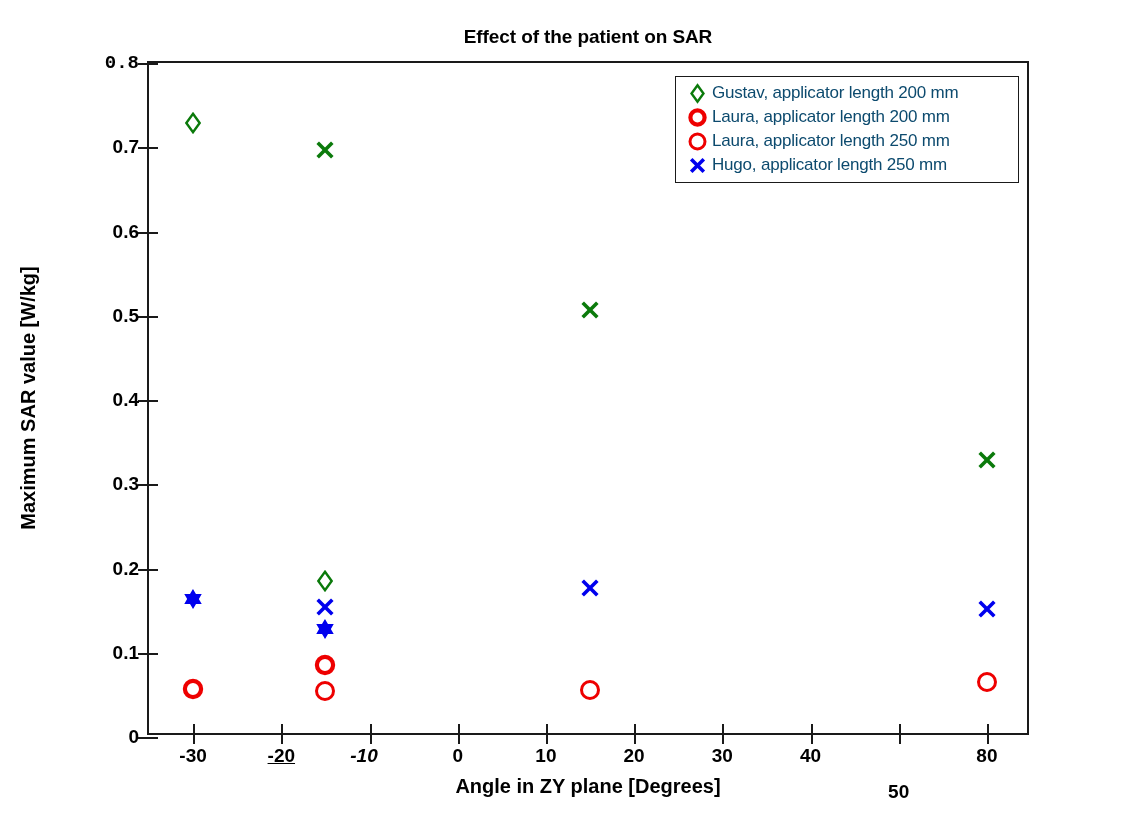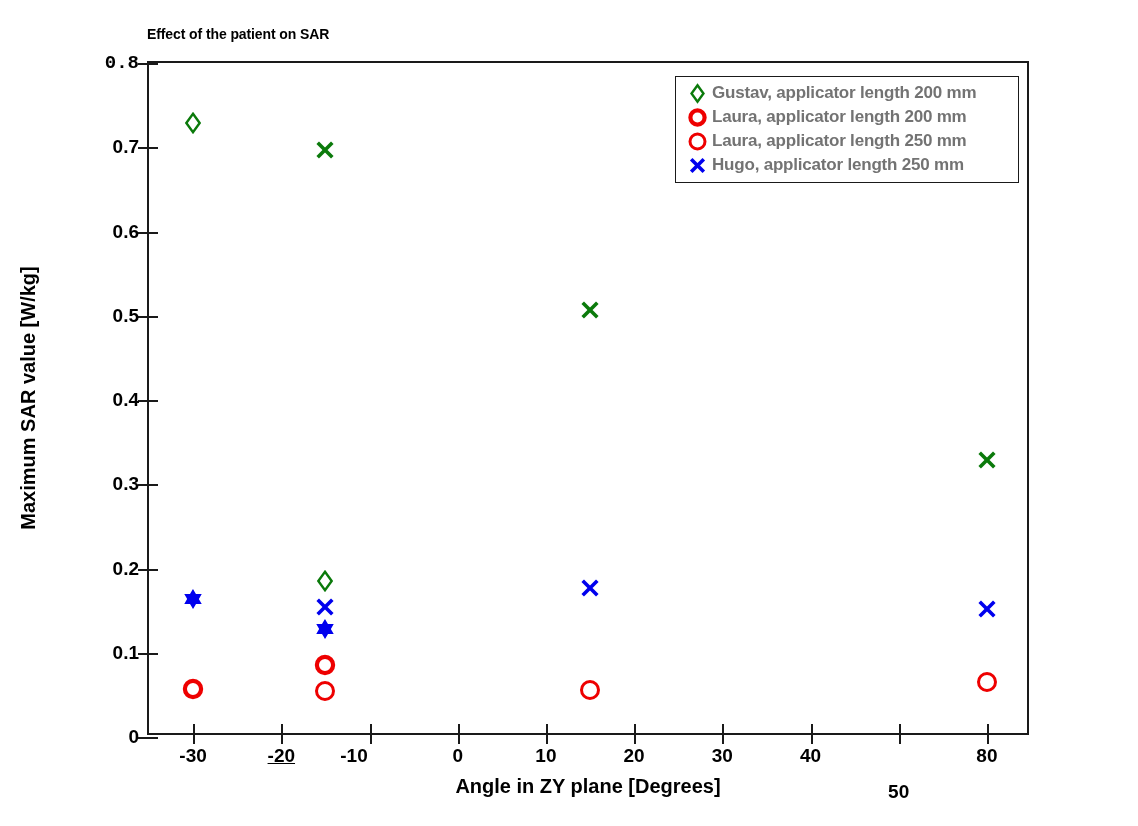--- a/index.html
+++ b/index.html
@@ -17,22 +17,22 @@
     position: relative;
     width: 1138px;
     height: 826px;
     background: #ffffff;
   }
   #chart-title {
     position: absolute;
     left: 147px;
     top: 26px;
     width: 882px;
-    text-align: left;
-    font-size: 14px;
+    text-align: center;
+    font-size: 19px;
     font-weight: bold;
     color: #000000;
     letter-spacing: -0.1px;
   }
   #plot-area {
     position: absolute;
     left: 147px;
     top: 61px;
     width: 882px;
     height: 674px;
@@ -133,22 +133,22 @@
   .legend-marker {
     width: 30px;
     min-width: 30px;
     height: 22px;
     display: flex;
     align-items: center;
     justify-content: center;
   }
   .legend-label {
     font-size: 17px;
-    font-weight: bold;
-    color: #737373;
+    font-weight: normal;
+    color: #0c4a6e;
     white-space: nowrap;
     letter-spacing: -0.2px;
   }
 </style>
 </head>
 <body>
 
 <div id="figure">
 
   <div id="chart-title">Effect of the patient on SAR</div>
@@ -189,21 +189,21 @@
         </div>
       <div id="x-ticks">
           <div class="tick-x" style="left: 44.1px;"></div>
           <div class="tick-x inner" style="left: 44.1px;"></div>
           <div class="xlabel-text" style="left: 44.1px;">-30</div>
           <div class="tick-x" style="left: 132.3px;"></div>
           <div class="tick-x inner" style="left: 132.3px;"></div>
           <div class="xlabel-text" style="left: 132.3px; text-decoration: underline;">-20</div>
           <div class="tick-x" style="left: 220.5px;"></div>
           <div class="tick-x inner" style="left: 220.5px;"></div>
-          <div class="xlabel-text" style="left: 205px;">-10</div>
+          <div class="xlabel-text" style="left: 215px; font-style: italic;">-10</div>
           <div class="tick-x" style="left: 308.7px;"></div>
           <div class="tick-x inner" style="left: 308.7px;"></div>
           <div class="xlabel-text" style="left: 308.7px;">0</div>
           <div class="tick-x" style="left: 396.9px;"></div>
           <div class="tick-x inner" style="left: 396.9px;"></div>
           <div class="xlabel-text" style="left: 396.9px;">10</div>
           <div class="tick-x" style="left: 485.1px;"></div>
           <div class="tick-x inner" style="left: 485.1px;"></div>
           <div class="xlabel-text" style="left: 485.1px;">20</div>
           <div class="tick-x" style="left: 573.3px;"></div>

